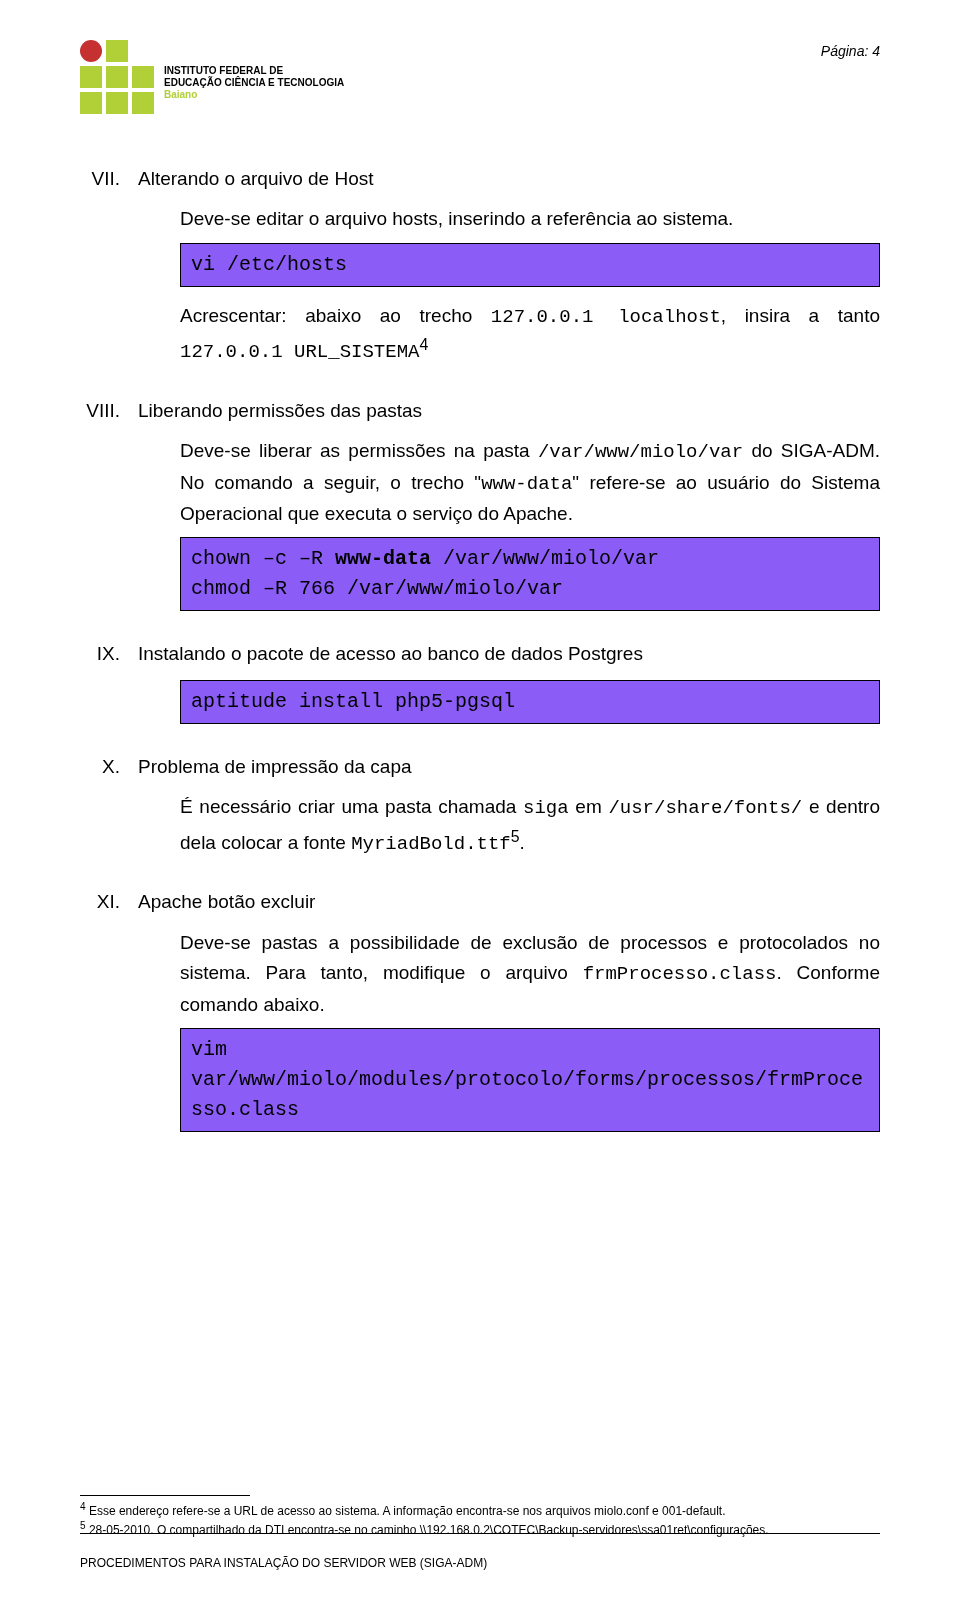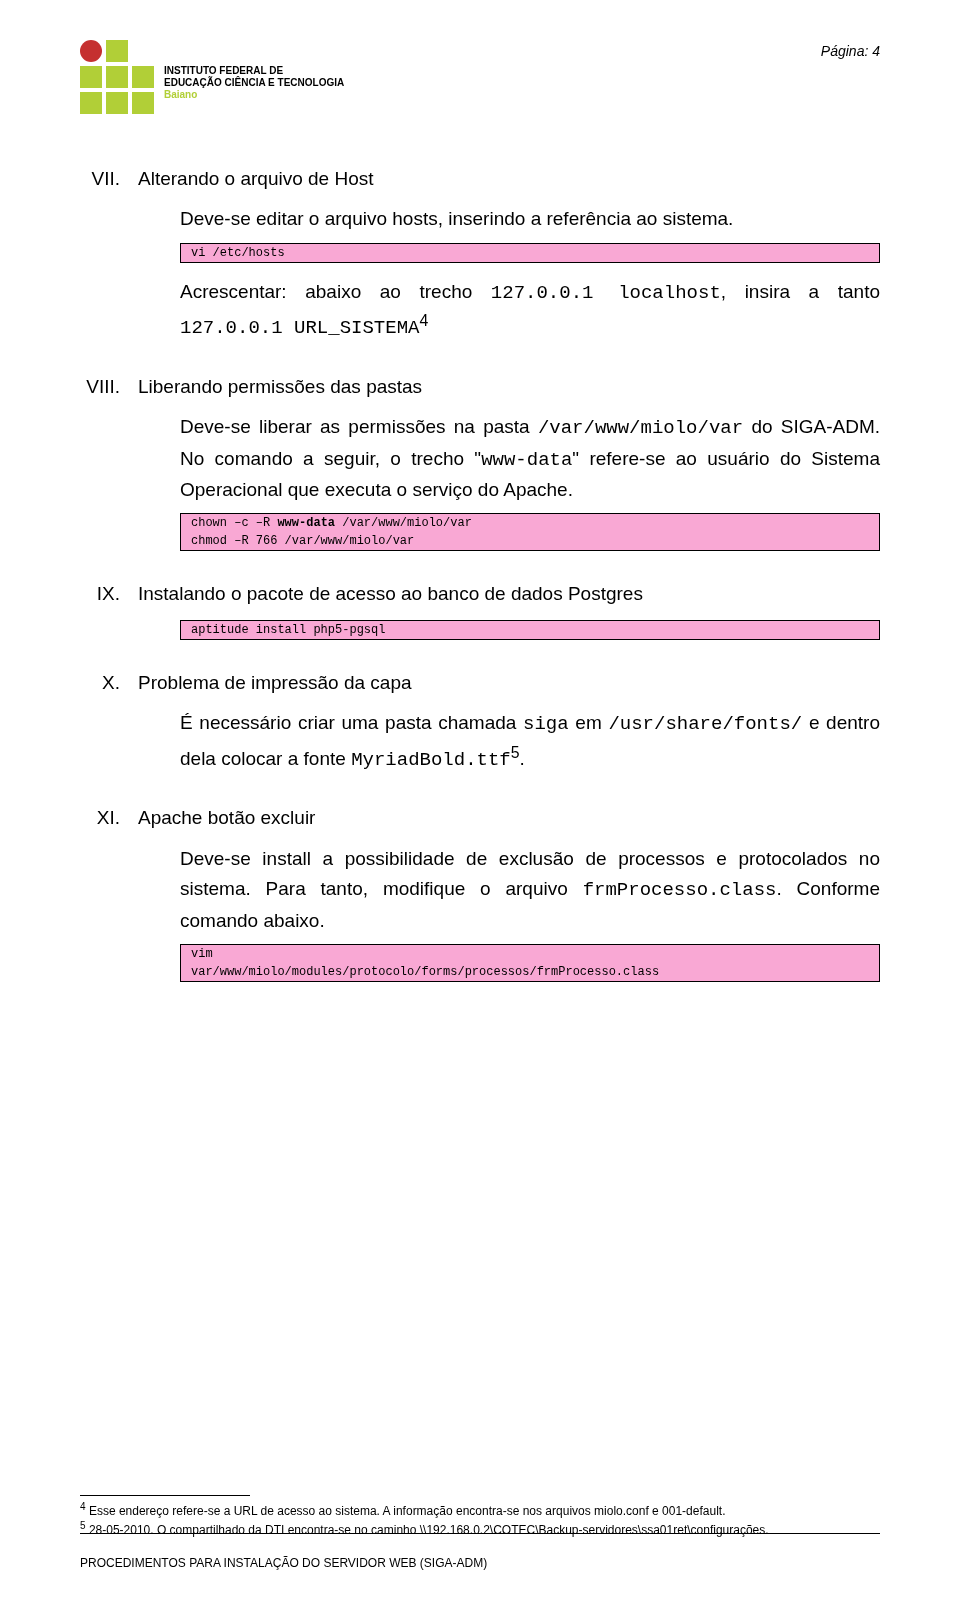--- a/index.html
+++ b/index.html
@@ -49,25 +49,25 @@
     gap: 18px;
     margin-bottom: 10px;
   }
   .roman { min-width: 40px; text-align: right; }
   .section-title { }
 
   .section-body { margin-left: 100px; text-align: justify; }
   .section-body p { margin-bottom: 8px; }
 
   .code-box {
-    background: #f9a8d4;
+    background: #8b5cf6;
     border: 1px solid #000;
-    padding: 0 10px;
+    padding: 6px 10px;
     font-family: "Courier New", monospace;
-    font-size: 12px;
+    font-size: 20px;
     margin: 6px 0 14px 0;
     white-space: pre-wrap;
     word-break: break-word;
     line-height: 1.5;
   }
 
   .mono { font-family: "Courier New", monospace; }
   .bold { font-weight: bold; }
 
   .fns {
@@ -172,21 +172,21 @@
   </div>
 </div>
 
 <div class="section">
   <div class="section-head">
     <span class="roman">XI.</span>
     <span class="section-title">Apache botão excluir</span>
   </div>
   <div class="section-body">
     <p style="text-align:justify">
-      <span>Deve-se install a possibilidade de exclusão de processos e protocolados no sistema. Para tanto, modifique o arquivo </span><span class="mono">frmProcesso.class</span><span>. Conforme comando abaixo.</span>
+      <span>Deve-se pastas a possibilidade de exclusão de processos e protocolados no sistema. Para tanto, modifique o arquivo </span><span class="mono">frmProcesso.class</span><span>. Conforme comando abaixo.</span>
     </p>
     <div class="code-box">vim
 var/www/miolo/modules/protocolo/forms/processos/frmProcesso.class</div>
   </div>
 </div>
 
 <div class="fns">
   <hr>
   <div><sup>4</sup><span> Esse endereço refere-se a URL de acesso ao sistema. A informação encontra-se nos arquivos miolo.conf e 001-default.</span></div>
   <div><sup>5</sup><span> 28-05-2010. O compartilhado da DTI encontra-se no caminho \\192.168.0.2\COTEC\Backup-servidores\ssa01ret\configurações.</span></div>

